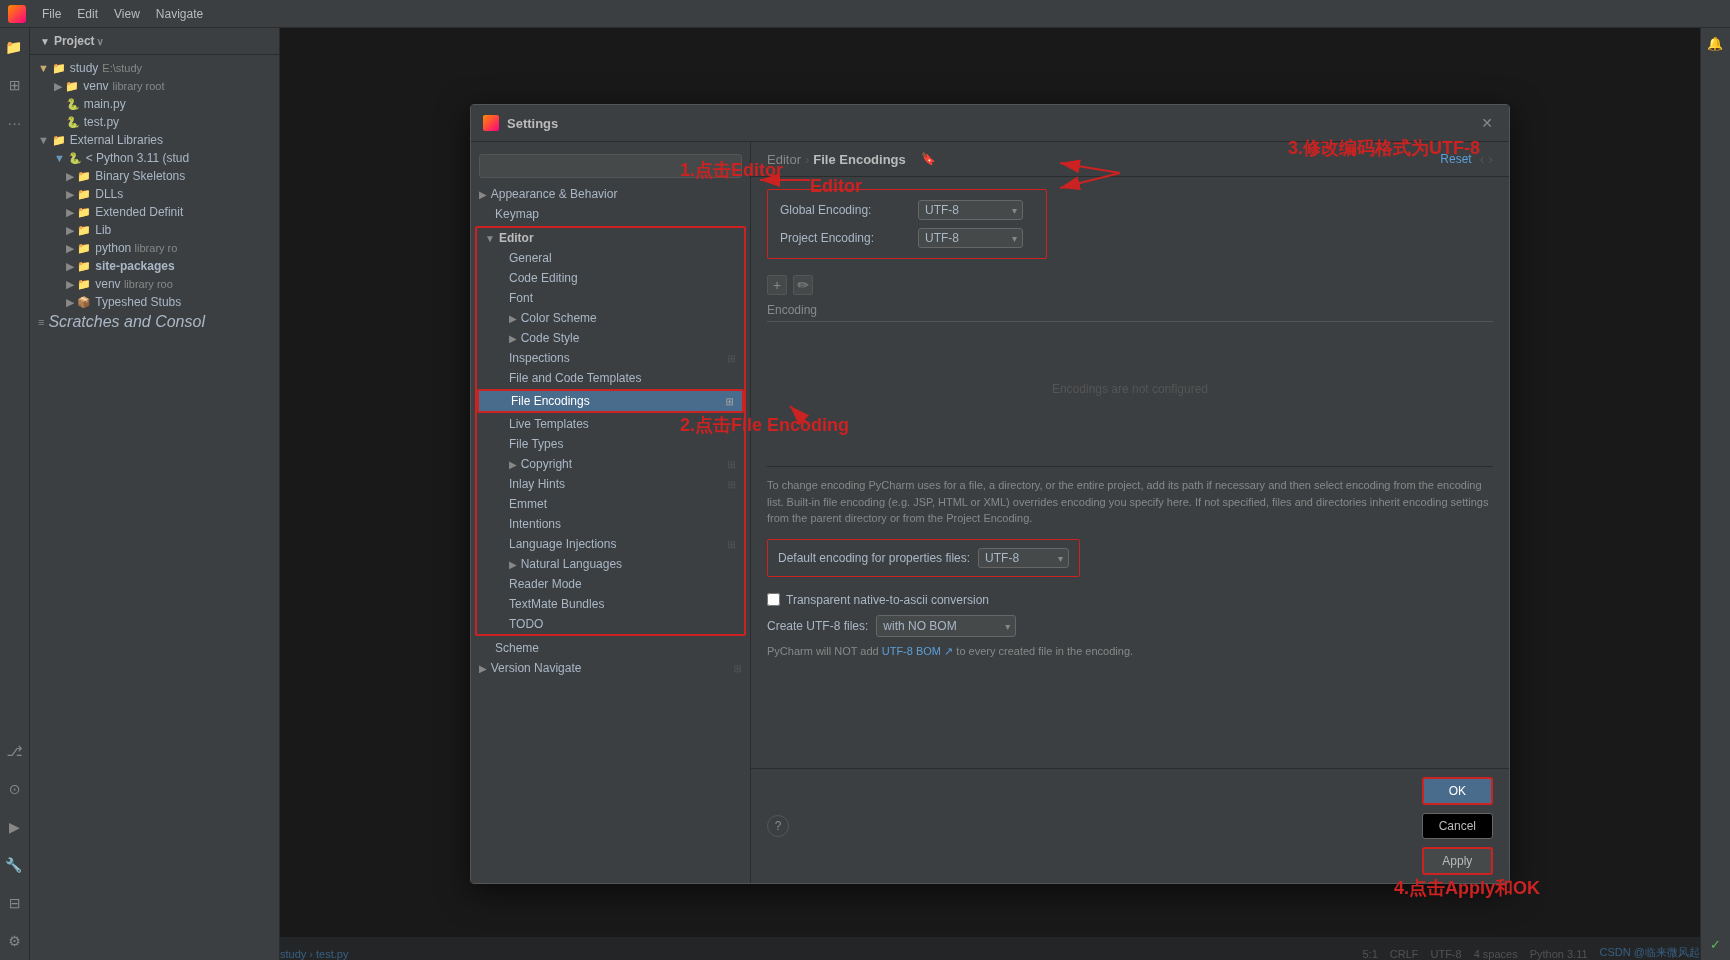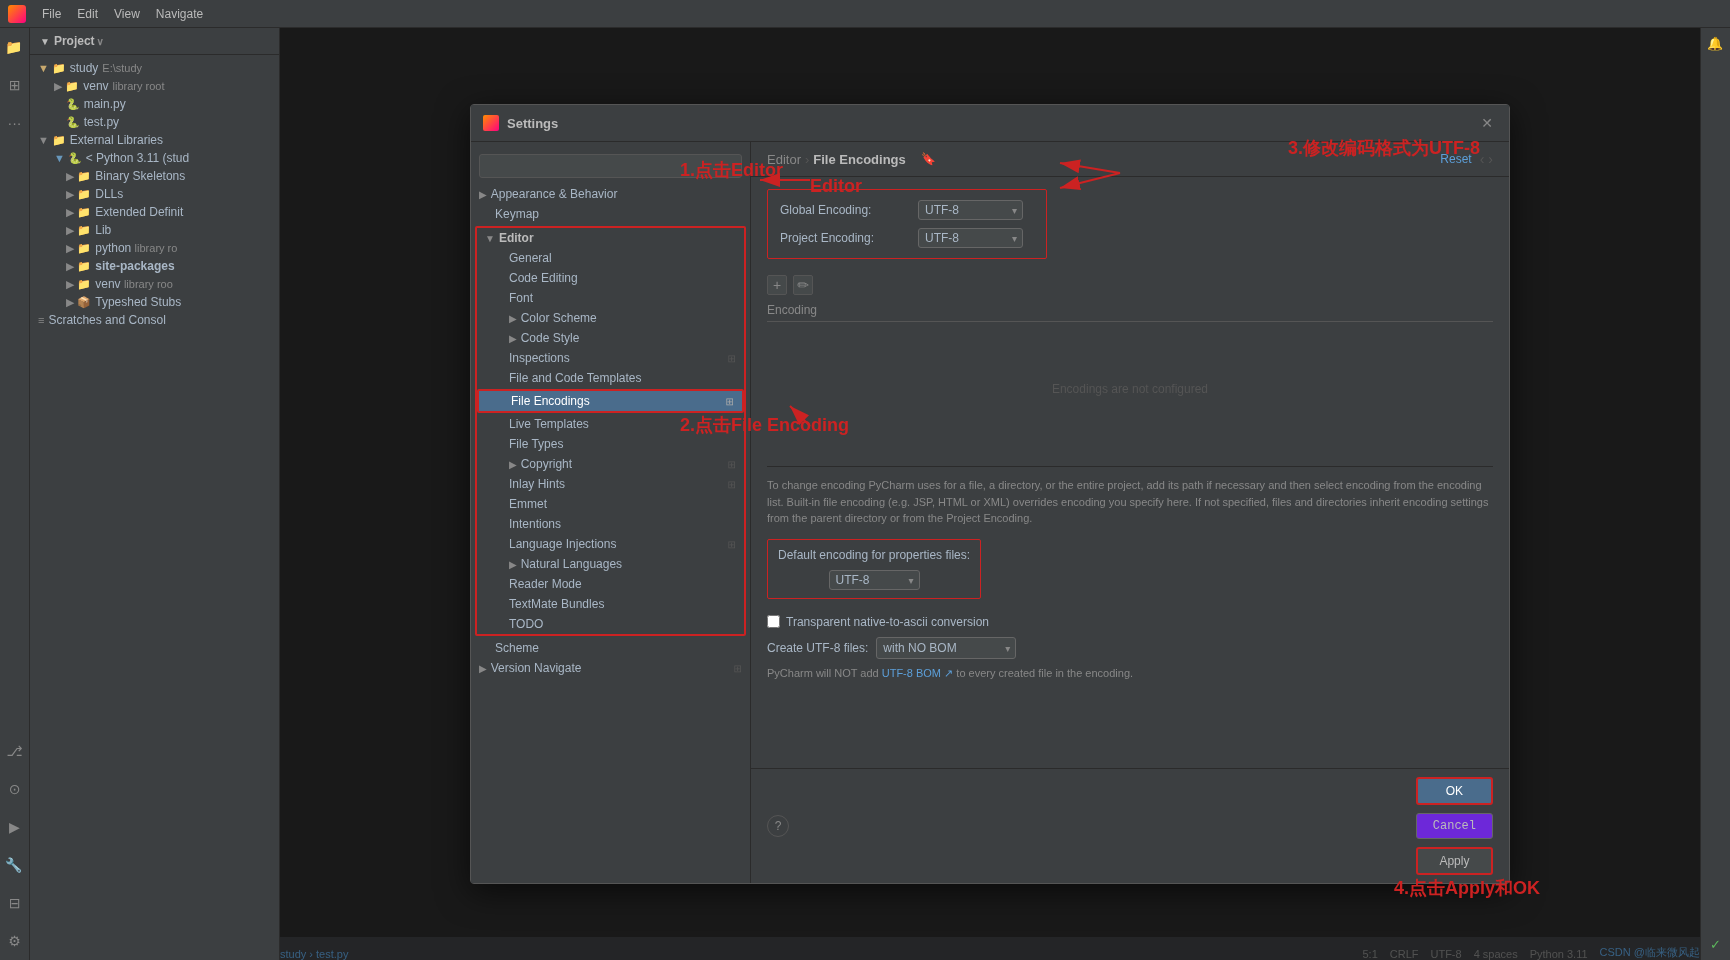--- a/index.html
+++ b/index.html
@@ -373,21 +373,20 @@
     
     .props-row {
       display: flex;
       align-items: center;
       gap: 8px;
       margin: 12px 0 8px;
       border: 1px solid #cc2222;
       padding: 8px 10px;
       border-radius: 2px;
       display: inline-flex;
-      flex-direction: column;
     }
     .props-label {
       color: #a9b7c6;
       font-size: 12px;
     }
 
     
     .checkbox-row {
       display: flex;
       align-items: center;
@@ -466,28 +465,27 @@
     .btn-ok {
       background: #4a6c8c;
       border: 2px solid #cc2222;
       border-radius: 3px;
       color: #fff;
       font-size: 12px;
       padding: 5px 24px;
       cursor: pointer;
     }
     .btn-cancel {
-      background: #6d28d9;
+      background: #000000;
       border: 1px solid #666;
       border-radius: 3px;
       color: #bbb;
       font-size: 12px;
       padding: 5px 16px;
       cursor: pointer;
-      font-family: Liberation Mono, monospace;
     }
     .btn-apply {
       background: #45494a;
       border: 2px solid #cc2222;
       border-radius: 3px;
       color: #bbb;
       font-size: 12px;
       padding: 5px 16px;
       cursor: pointer;
     }
@@ -597,21 +595,21 @@
         <span style="color:#888; font-size:11px;">▶ 📁</span>
         <span class="tree-item-text" style="font-size:12px;">venv <span class="gray-text">library roo</span></span>
       </div>
       <div class="tree-item">
         <span style="width:24px;"></span>
         <span style="color:#888; font-size:11px;">▶ 📦</span>
         <span class="tree-item-text" style="font-size:12px;">Typeshed Stubs</span>
       </div>
       <div class="tree-item">
         <span style="color:#888; font-size:11px;">≡</span>
-        <span class="tree-item-text" style="font-size:12px;">Scratches and Consol</span>
+        <span class="tree-item-text" style="font-size:16px;font-style:italic;">Scratches and Consol</span>
       </div>
     </div>
   </div>
 
   <div class="ide-content">
 
     <div class="dialog-overlay">
       <div class="dialog">
 
         <div class="dialog-title-bar">

